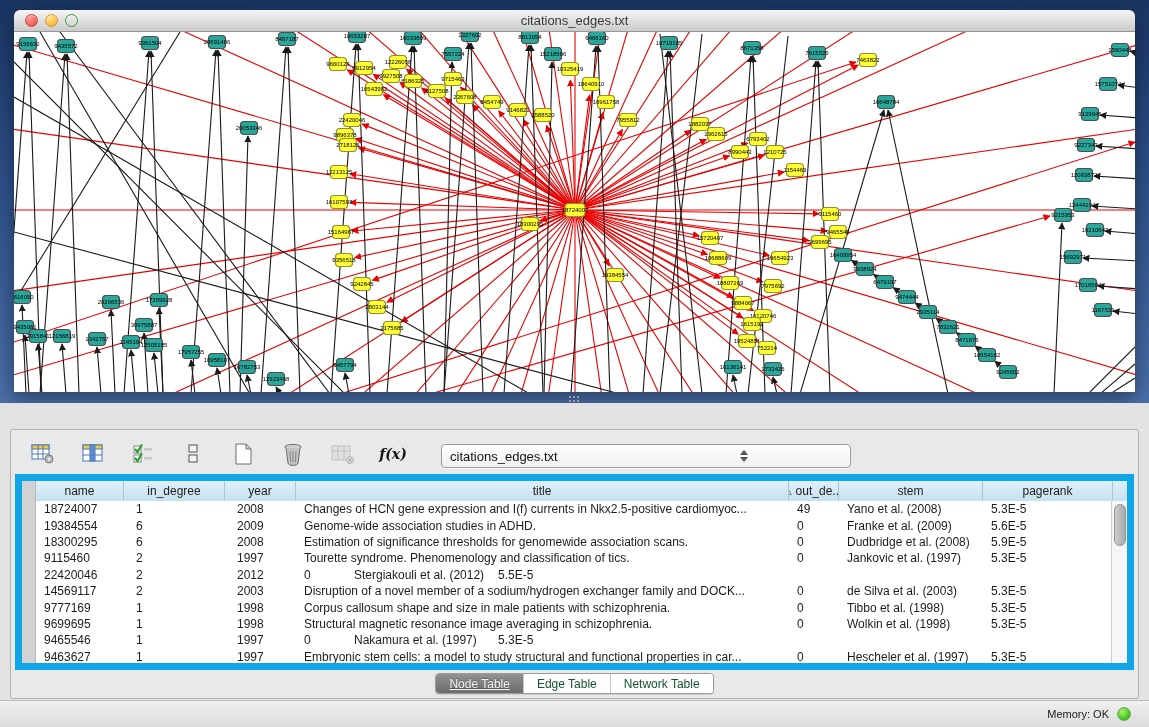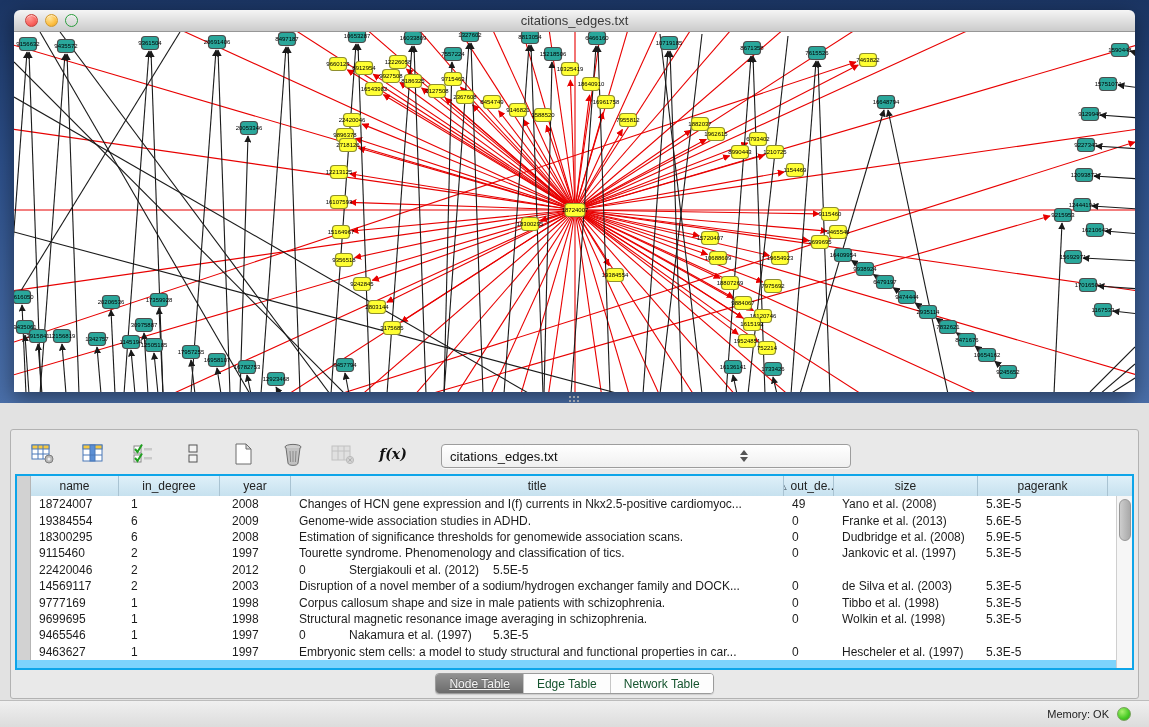--- a/index.html
+++ b/index.html
@@ -40,21 +40,21 @@
   .combo{margin-left:12px;width:392px;height:22px;background:linear-gradient(#ffffff,#f0f0f0);
          border:1px solid #9d9d9d;border-radius:4px;display:flex;align-items:center;
          padding:0 8px;font-size:13px;color:#111;box-shadow:0 1px 0 rgba(255,255,255,.7);}
   .combo span{flex:1;}
   .stepper{display:flex;flex-direction:column;gap:2px;align-items:center;}
   .tri-up{width:0;height:0;border-left:4px solid transparent;border-right:4px solid transparent;border-bottom:5px solid #555;}
   .tri-down{width:0;height:0;border-left:4px solid transparent;border-right:4px solid transparent;border-top:5px solid #555;}
 
   
   .grid{position:absolute;left:4px;right:4px;top:44px;bottom:28px;background:#7dd3fc;
-        border:2px solid #0ea5e9;overflow:hidden;}
+        border:7px solid #0ea5e9;overflow:hidden;}
   .header-row{display:flex;height:20px;background:linear-gradient(#dff0f9,#c6e1ef);
         border-bottom:1px solid #9fb6c4;font-size:12px;color:#222;}
   .hcell{display:flex;align-items:center;justify-content:center;border-right:1px solid #a9c3d2;
          box-sizing:border-box;overflow:hidden;white-space:nowrap;}
   .hcell.rowhdr,.tcell.rowhdr{width:14px;flex:none;background:#d2d2d2;border-right:1px solid #b5b5b5;}
   .sort{font-size:9px;margin-right:4px;color:#31414f;}
   .c-name{width:88px;flex:none;}
   .c-in_degree{width:101px;flex:none;}
   .c-year{width:71px;flex:none;}
   .c-title{width:493px;flex:none;}
@@ -790,21 +790,21 @@
             <span>year</span>
           </div>
           <div class="hcell c-title">
             <span>title</span>
           </div>
           <div class="hcell c-out_degree">
             <span class="sort">△</span>
             <span>out_de...</span>
           </div>
           <div class="hcell c-short">
-            <span>size</span>
+            <span>stem</span>
           </div>
           <div class="hcell c-pagerank">
             <span>pagerank</span>
           </div>
         </div>
       <div class="grid-body" id="grid-body">
           <div class="trow">
             <div class="tcell rowhdr"></div>
             <div class="tcell c-name">18724007</div>
             <div class="tcell c-in_degree">1</div>
@@ -814,21 +814,21 @@
             <div class="tcell c-short">Yano et al. (2008)</div>
             <div class="tcell c-pagerank">5.3E-5</div>
           </div>
           <div class="trow">
             <div class="tcell rowhdr"></div>
             <div class="tcell c-name">19384554</div>
             <div class="tcell c-in_degree">6</div>
             <div class="tcell c-year">2009</div>
             <div class="tcell c-title">Genome-wide association studies in ADHD.</div>
             <div class="tcell c-out_degree">0</div>
-            <div class="tcell c-short">Franke et al. (2013)</div>
+            <div class="tcell c-short">Franke et al. (2009)</div>
             <div class="tcell c-pagerank">5.6E-5</div>
           </div>
           <div class="trow">
             <div class="tcell rowhdr"></div>
             <div class="tcell c-name">18300295</div>
             <div class="tcell c-in_degree">6</div>
             <div class="tcell c-year">2008</div>
             <div class="tcell c-title">Estimation of significance thresholds for genomewide association scans.</div>
             <div class="tcell c-out_degree">0</div>
             <div class="tcell c-short">Dudbridge et al. (2008)</div>

